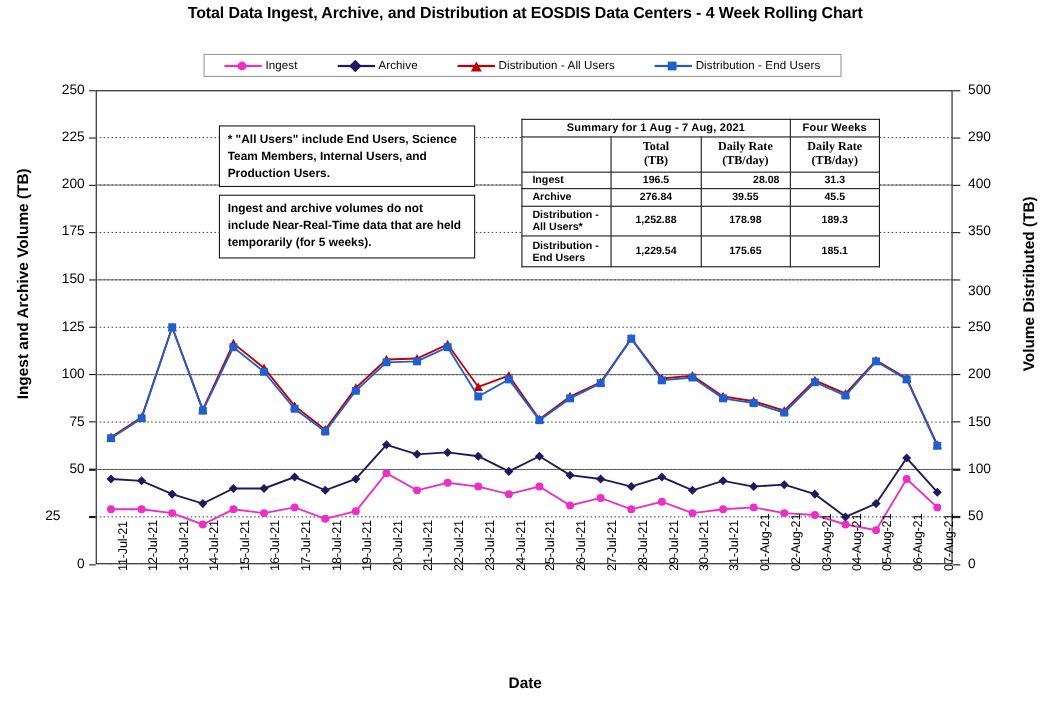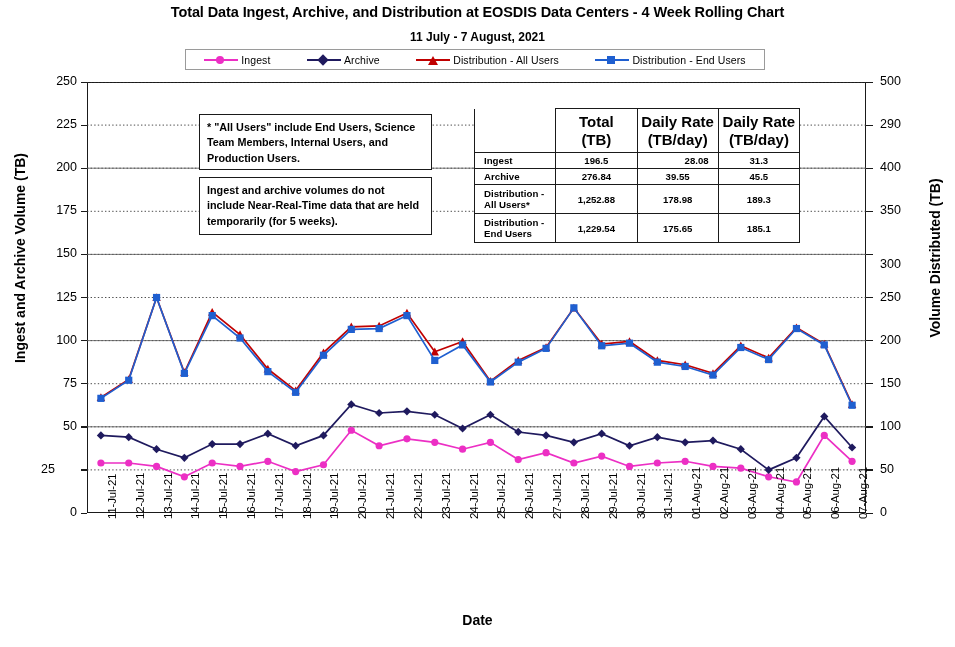--- a/index.html
+++ b/index.html
@@ -73,30 +73,29 @@
     position:absolute;left:474px;top:108px;width:326px;height:135px;
     border-collapse:collapse;background:#fff;font-size:9.6px;
     table-layout:fixed;
   }
   #summary-table td,#summary-table th{
     border:1px solid #1a1a1a;text-align:center;font-weight:bold;
     padding:1px 2px;color:#000;
   }
   #summary-table .hd-main{font-size:10px;letter-spacing:.2px;}
   #summary-table .rowlab{text-align:left;padding-left:9px;font-size:9.7px;}
-  #summary-table .colhead{font-size:15px;line-height:1.18;}
+  #summary-table .colhead{font-size:11px;line-height:1.18;font-family:Liberation Serif, serif;}
   #summary-table .blank{border-left:1px solid #fff;border-top:1px solid #fff;}
 </style>
 </head>
 <body>
 
 <div id="chart-root">
 
   <div class="ttl" id="chart-title">Total Data Ingest, Archive, and  Distribution at EOSDIS Data Centers - 4 Week Rolling Chart</div>
-  <div class="ttl" id="chart-subtitle">11 July  -  7 August,  2021</div>
 
   <div id="legend">
       <div class="lg-item">
         <span class="lg-line">
           <i style="background: rgb(236, 47, 196);"></i>
           <span class="lg-mk mk-circle" style="background: rgb(236, 47, 196);"></span>
         </span>
         <span class="lg-label">Ingest</span>
       </div>
       <div class="lg-item">
@@ -374,20 +373,24 @@
       <div class="xtl" style="left: 829.268px;">06-Aug-21</div>
       <div class="xtl" style="left: 857.089px;">07-Aug-21</div>
     </div>
 
   <div class="note" id="note-allusers">* "All Users" include End Users, Science Team Members,  Internal Users, and Production Users.</div>
   <div class="note" id="note-nrt">Ingest and archive volumes do not include Near-Real-Time data that are held temporarily (for 5 weeks).</div>
 
   <table id="summary-table">
     <tbody id="summary-body">
         <tr>
+          <td class="hd-main" colspan="3">Summary for  1 Aug  -  7 Aug,  2021</td>
+          <td class="hd-main">Four Weeks</td>
+        </tr>
+        <tr>
           <td class="blank" style="border-left: 1px solid rgb(26, 26, 26);"></td>
           <td class="colhead">
             <div>Total</div>
             <div>(TB)</div>
           </td>
           <td class="colhead">
             <div>Daily Rate</div>
             <div>(TB/day)</div>
           </td>
           <td class="colhead">

